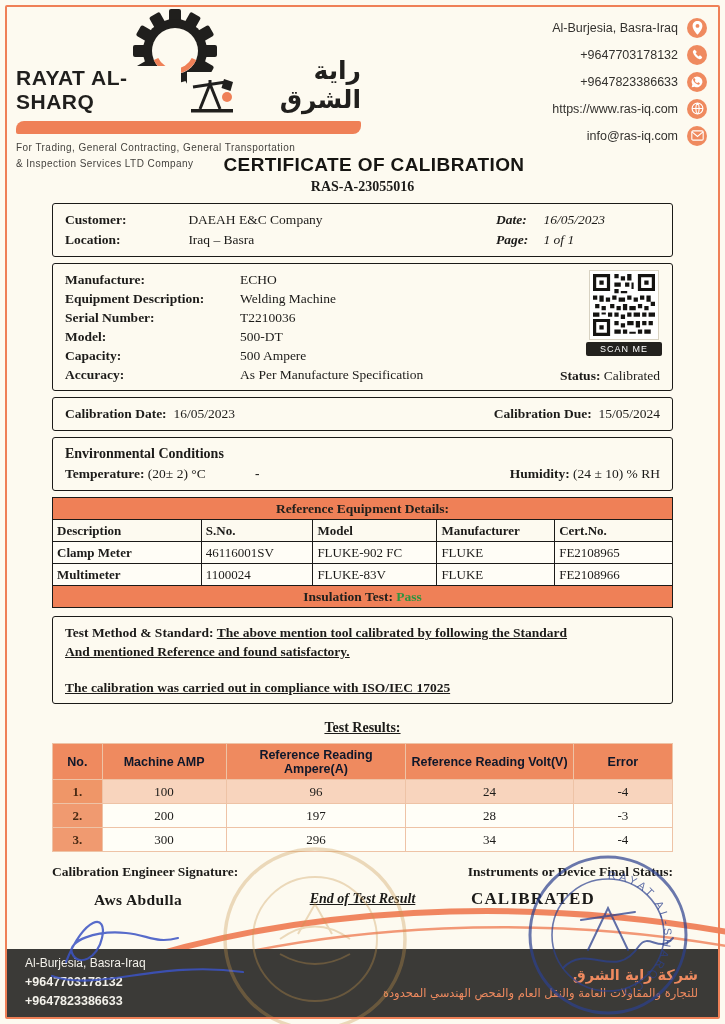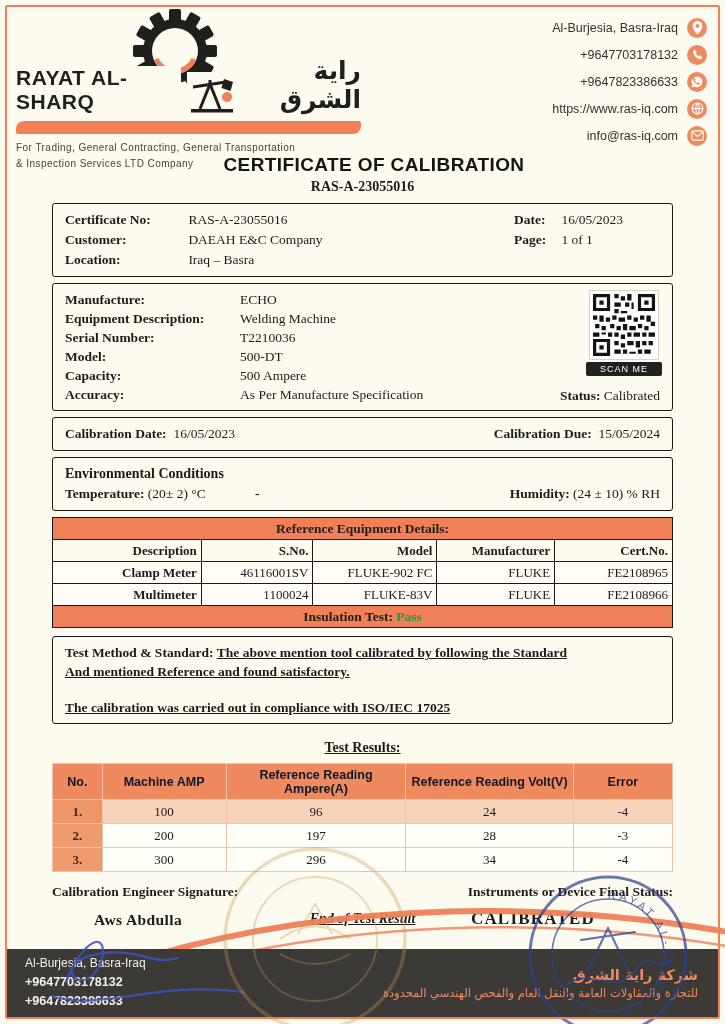--- a/index.html
+++ b/index.html
@@ -35,40 +35,40 @@
   .content { padding:8px 52px 0 52px; }
   .box { border:1.6px solid #1b1a18; border-radius:3px; padding:6px 12px; margin-bottom:6px; background:transparent; }
   .b { font-weight:bold; }
   .u { text-decoration:underline; }
   .row20 { line-height:20px; }
   .row19 { line-height:19px; }
   .lbl120 { display:inline-block; min-width:120px; font-weight:bold; }
   .lbl175 { display:inline-block; min-width:175px; font-weight:bold; }
 
   .info-box { position:relative; }
-  .info-right { position:absolute; right:8px; top:6px; width:150px; }
+  .info-right { position:absolute; right:26px; top:6px; width:150px;font-style:italic; }
   .info-right .lbl { display:inline-block; min-width:44px; font-weight:bold; }
 
   .equip-box { position:relative; }
   .qr-block { position:absolute; right:10px; top:6px; width:76px; text-align:center; }
   .qr-frame { background:#ffffff; border:1px solid #d8d2c2; padding:3px; display:inline-block; line-height:0; }
   .scanme { margin-top:2px; background:#23211e; color:#fff; font-family:"Liberation Sans", sans-serif; font-size:9px; letter-spacing:1px; padding:2px 0; border-radius:2px; }
   .status-line { position:absolute; right:12px; bottom:6px; }
 
   .flex-between { display:flex; justify-content:space-between; align-items:baseline; }
 
   .env-heading { font-weight:bold; font-size:14px; line-height:20px; }
   .env-dash { margin-left:46px; font-weight:bold; }
 
   
   .ref-wrap { margin-bottom:8px; }
   .band { border:1.5px solid #1b1a18; background:#ef8057; text-align:center; font-weight:bold; padding:2.5px 0; font-size:13.5px; color:#22201d; }
   .band-title { border-bottom:none; }
   table { width:100%; border-collapse:collapse; }
-  .ref-table th, .ref-table td { border:1.3px solid #1b1a18; text-align:right; padding:2.5px 4px; font-size:13px; background:#fffdf6; }
+  .ref-table th, .ref-table td { border:1.3px solid #1b1a18; text-align:left; padding:2.5px 4px; font-size:13px; background:#fffdf6; }
   .ref-table th { background:#fdfaf0; font-weight:bold; }
   .ref-table td.c0 { font-weight:bold; }
   .band-insulation { border-top:none; }
   .pass { color:#2f9440; font-weight:bold; }
 
   
   .method-box p { line-height:19px; }
   .method-box .gap { height:17px; }
 
   
@@ -207,24 +207,20 @@
 
   <div class="title-block">
     <div class="title-main">CERTIFICATE OF CALIBRATION</div>
     <div class="title-number">RAS-A-23055016</div>
   </div>
 
   <div class="content">
 
     <div class="box info-box">
       <div class="row20">
-        <span class="lbl120">Certificate No:</span>
-        <span>RAS-A-23055016</span>
-      </div>
-      <div class="row20">
         <span class="lbl120">Customer:</span>
         <span>DAEAH E&amp;C Company</span>
       </div>
       <div class="row20">
         <span class="lbl120">Location:</span>
         <span>Iraq – Basra</span>
       </div>
       <div class="info-right">
         <div class="row20"><span class="lbl">Date:</span> <span>16/05/2023</span></div>
         <div class="row20"><span class="lbl">Page:</span> <span>1 of 1</span></div>

